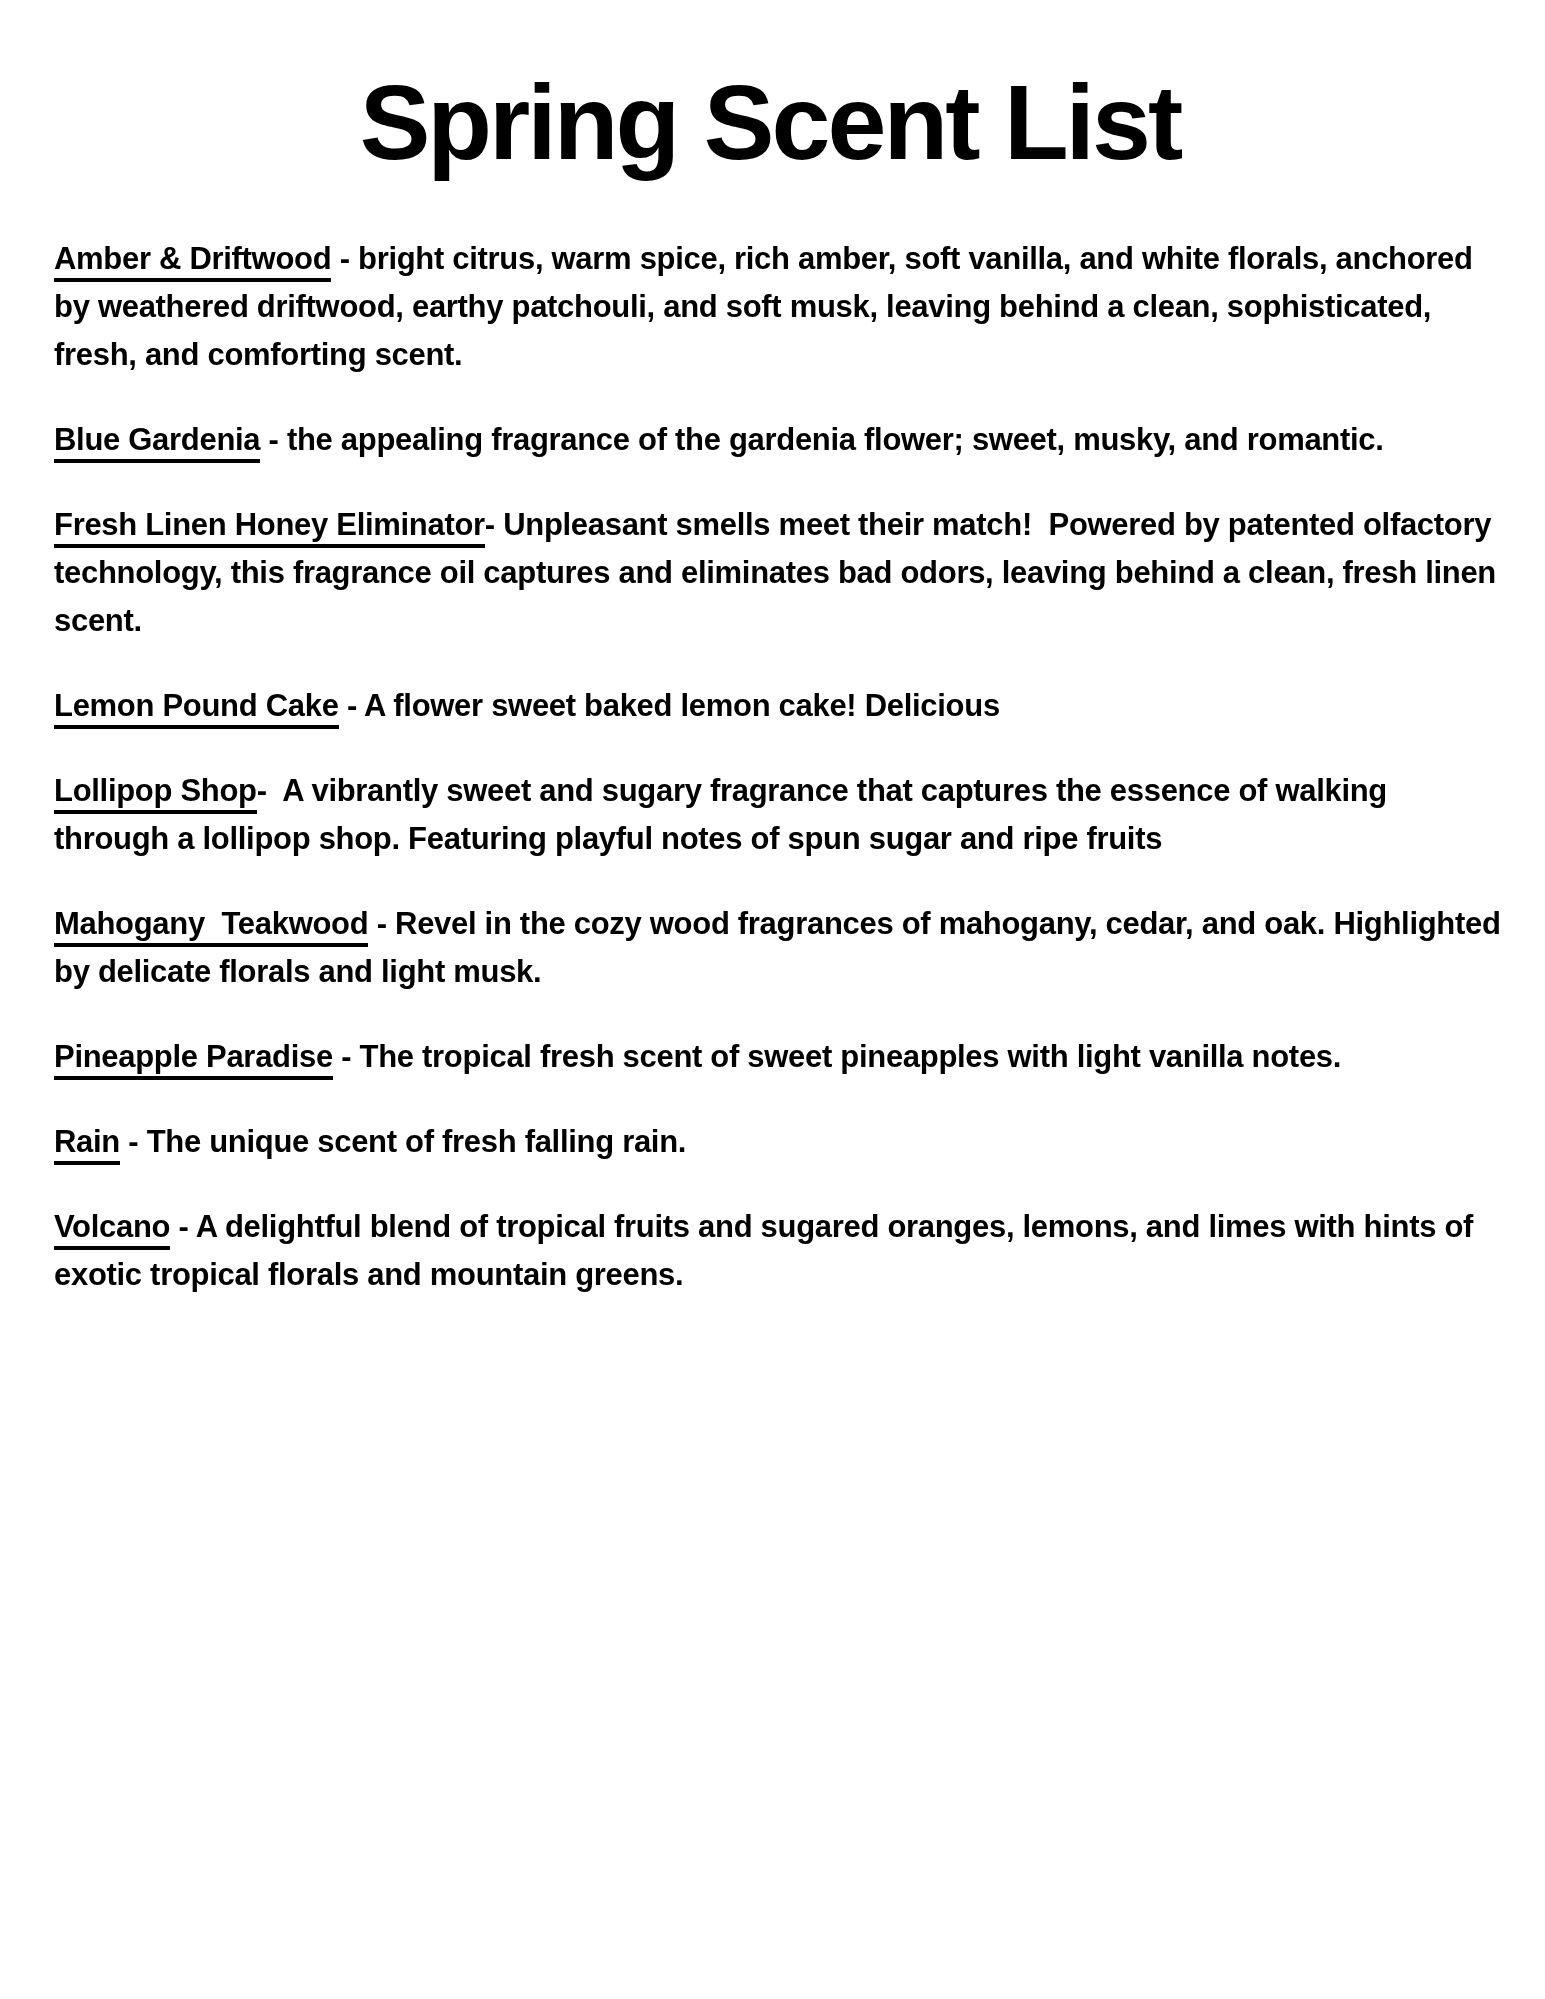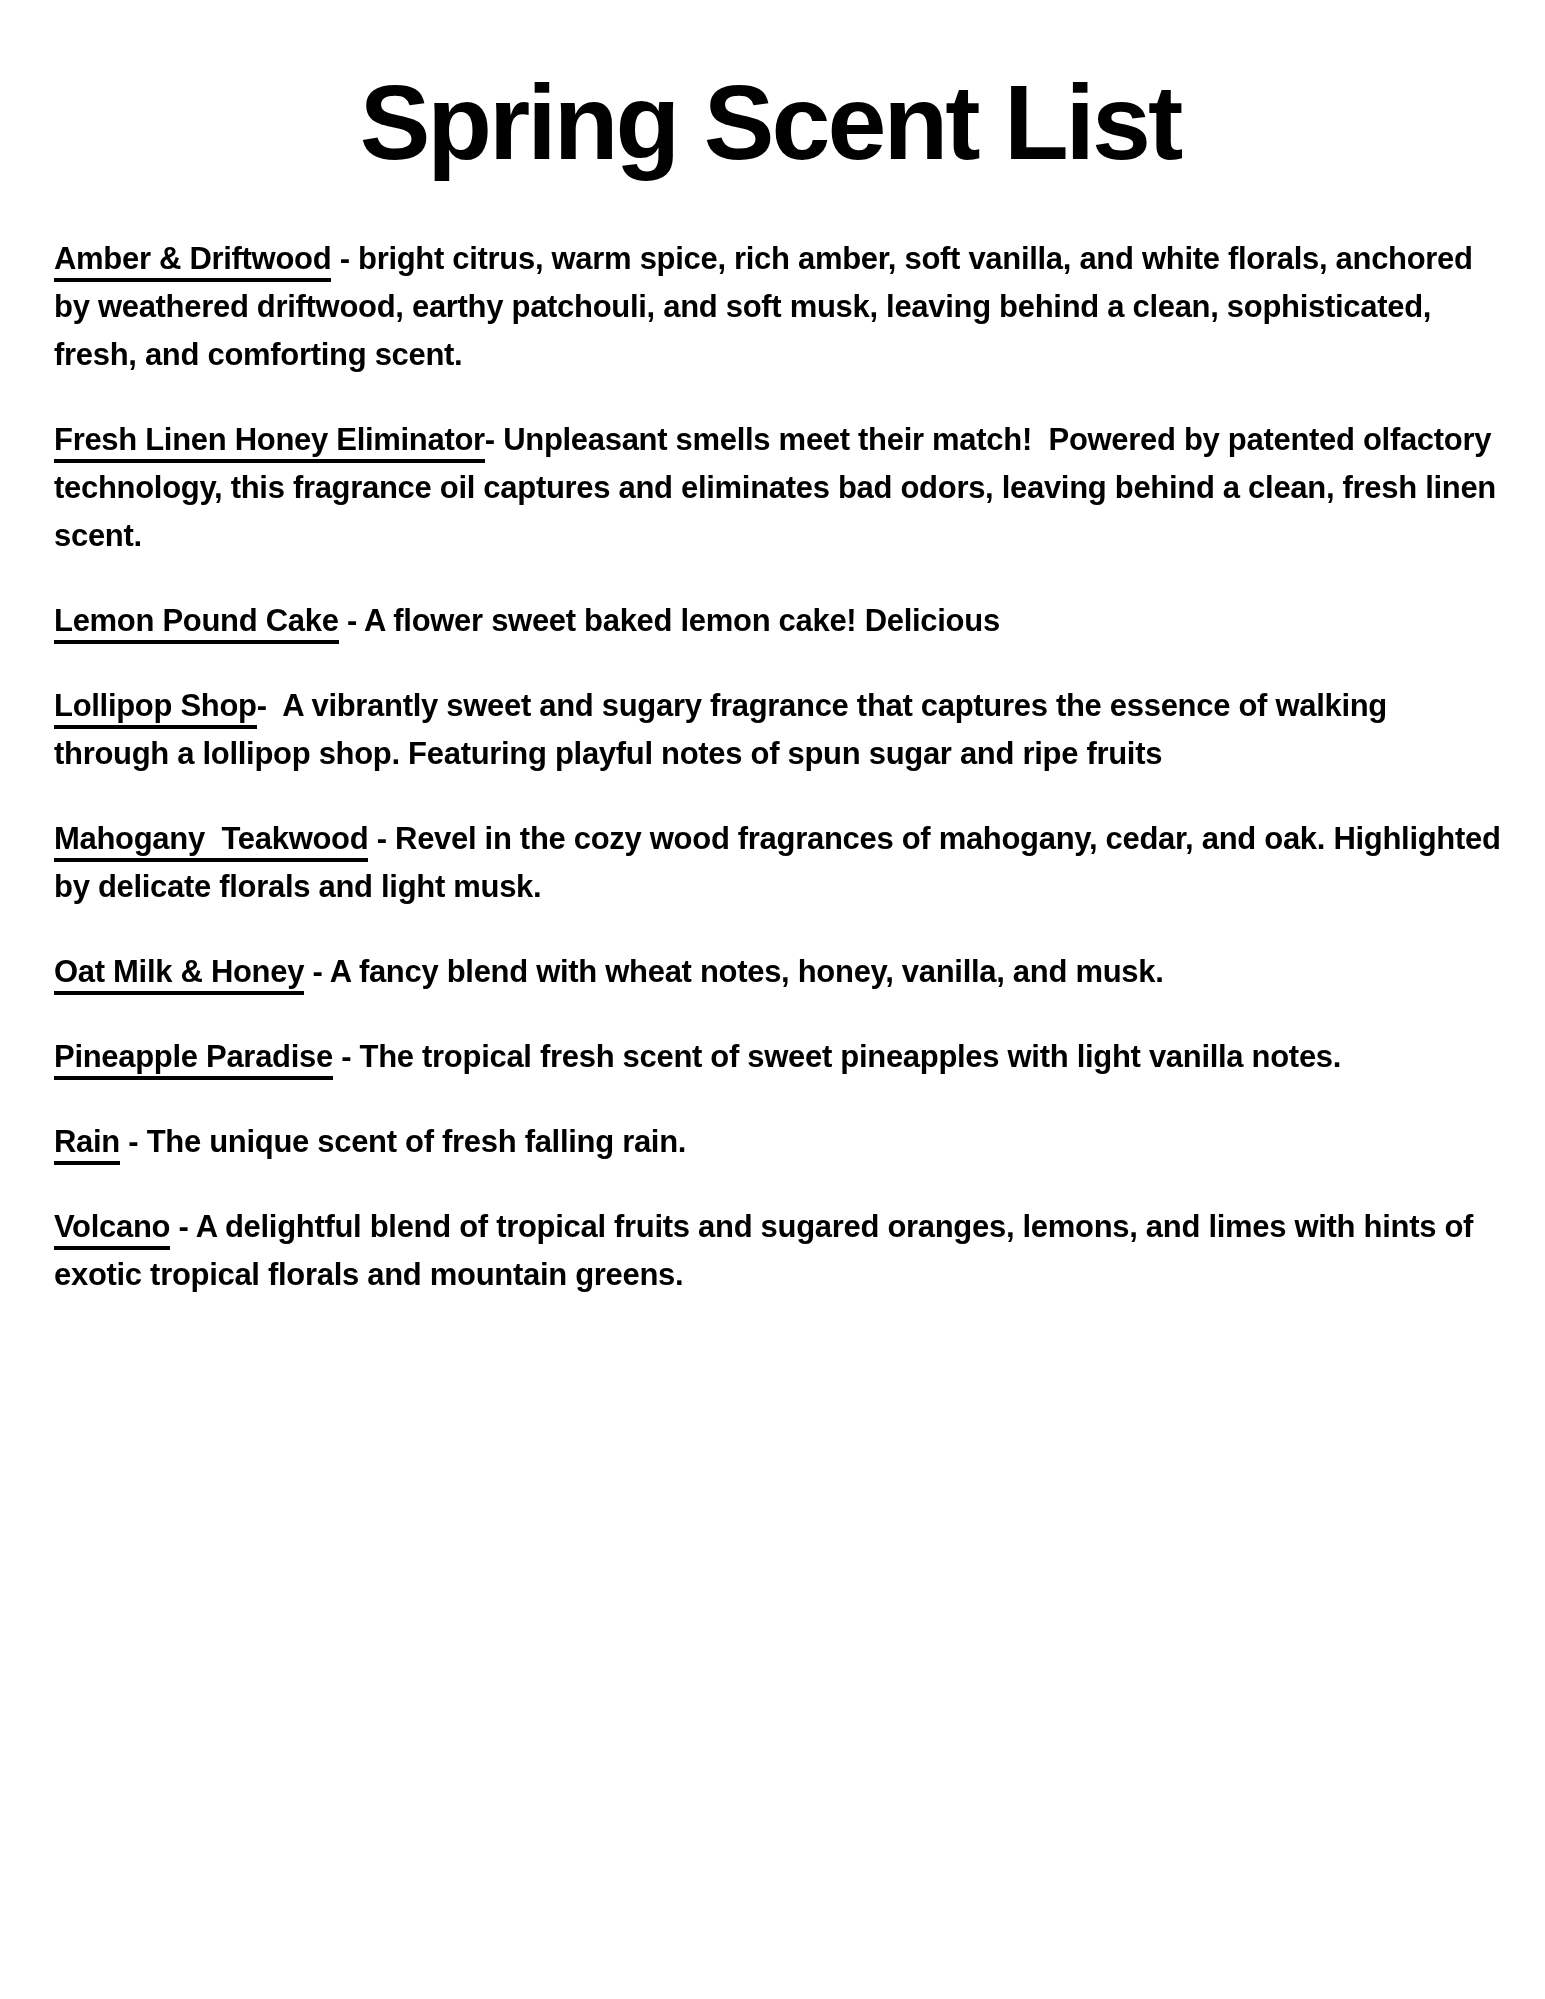--- a/index.html
+++ b/index.html
@@ -50,31 +50,31 @@
 </head>
 <body>
 
 <div class="page">
   <h1 class="doc-title">Spring Scent List</h1>
 
   <div class="scent-list" id="scent-list">
   <p class="scent"><span class="scent-name">Amber &amp; Driftwood</span><span class="scent-desc"> - bright citrus, warm spice, rich amber, soft vanilla, and white florals, anchored by weathered driftwood, earthy patchouli, and soft musk, leaving behind a clean, sophisticated, fresh, and comforting scent.</span></p>
 
 
+  <p class="scent"><span class="scent-name">Blue Gardenia</span><span class="scent-desc"> - the appealing fragrance of the gardenia flower; sweet, musky, and romantic.</span></p>
 
 
   <p class="scent"><span class="scent-name">Fresh Linen Honey Eliminator</span><span class="scent-desc">- Unpleasant smells meet their match!  Powered by patented olfactory technology, this fragrance oil captures and eliminates bad odors, leaving behind a clean, fresh linen scent.</span></p>
 
   <p class="scent"><span class="scent-name">Lemon Pound Cake</span><span class="scent-desc"> - A flower sweet baked lemon cake! Delicious</span></p>
 
   <p class="scent"><span class="scent-name">Lollipop Shop</span><span class="scent-desc">-  A vibrantly sweet and sugary fragrance that captures the essence of walking through a lollipop shop. Featuring playful notes of spun sugar and ripe fruits</span></p>
 
   <p class="scent"><span class="scent-name">Mahogany  Teakwood</span><span class="scent-desc"> - Revel in the cozy wood fragrances of mahogany, cedar, and oak. Highlighted by delicate florals and light musk.</span></p>
 
-  <p class="scent"><span class="scent-name">Oat Milk &amp; Honey</span><span class="scent-desc"> - A fancy blend with wheat notes, honey, vanilla, and musk.</span></p>
 
   <p class="scent"><span class="scent-name">Pineapple Paradise</span><span class="scent-desc"> - The tropical fresh scent of sweet pineapples with light vanilla notes.</span></p>
 
   <p class="scent"><span class="scent-name">Rain</span><span class="scent-desc"> - The unique scent of fresh falling rain.</span></p>
 
   <p class="scent"><span class="scent-name">Volcano</span><span class="scent-desc"> - A delightful blend of tropical fruits and sugared oranges, lemons, and limes with hints of exotic tropical florals and mountain greens.</span></p>
 </div>
 </div>
 
 </body></html>

